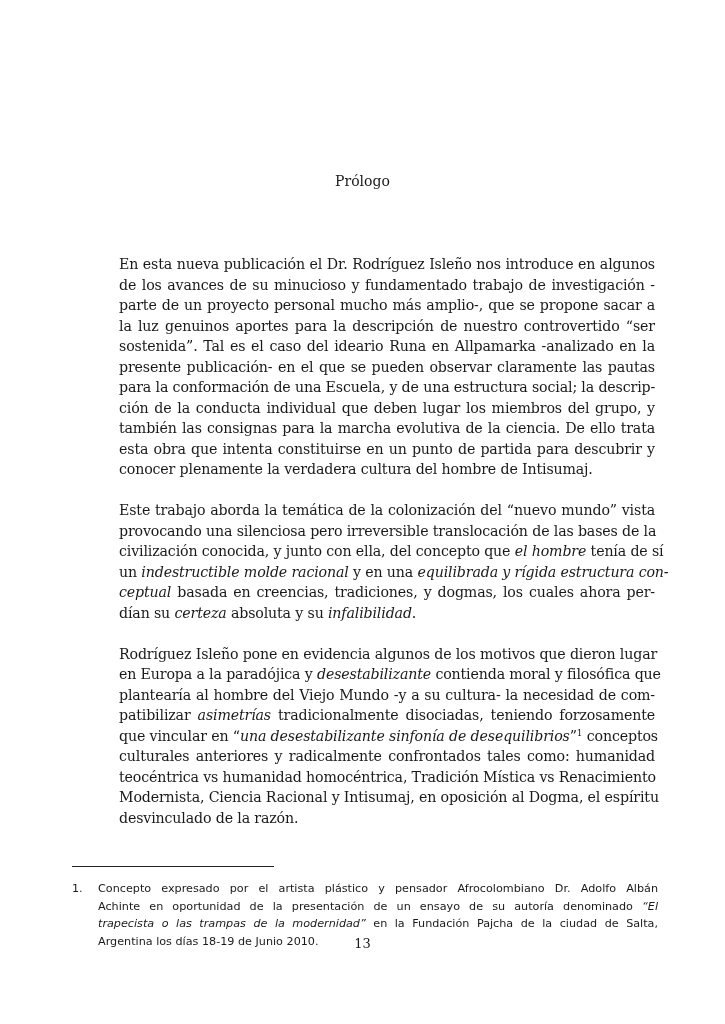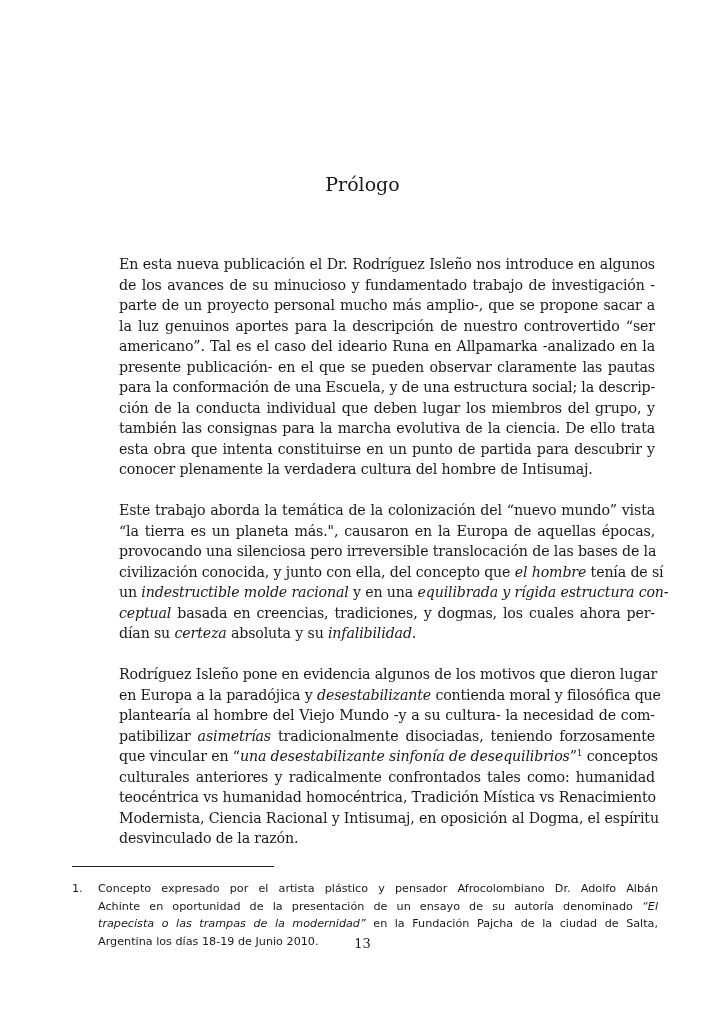--- a/index.html
+++ b/index.html
@@ -2,21 +2,21 @@
 <html><head>
 <meta charset="utf-8">
 <style>
   html, body { margin: 0; padding: 0; background: #ffffff; }
   body { width: 725px; height: 1024px; position: relative; overflow: hidden; color: #1a1a1a; }
   .page { position: absolute; left: 0; top: 0; width: 725px; height: 1024px; }
   .title {
     position: absolute; left: 0; width: 725px; top: 173px;
     text-align: center;
     font-family: "DejaVu Serif", serif;
-    font-size: 19px; font-weight: normal; margin: 0;
+    font-size: 14px; font-weight: normal; margin: 0;
   }
   .body-text {
     position: absolute; left: 72px; width: 583px; top: 254px;
     font-family: "DejaVu Serif", serif;
     font-size: 14.2px; line-height: 20.5px;
     text-align: justify; letter-spacing: -0.15px;
   }
   .body-text p { margin: 0 0 20.5px 0; hyphens: manual; }
   .body-text .line { display: block; text-align: justify; text-align-last: justify; white-space: nowrap; margin-left: 47px; }
   .body-text .line.last { text-align-last: left; }
@@ -45,31 +45,30 @@
 
 <div class="page">
   <h1 class="title">Prólogo</h1>
 
   <div class="body-text" id="body-text">
       <p>
         <span class="line"><span>En esta nueva publicación el Dr. Rodríguez Isleño nos introduce en algunos</span></span>
         <span class="line"><span>de los avances de su minucioso y fundamentado trabajo de investigación -</span></span>
         <span class="line"><span>parte de un proyecto personal mucho más amplio-, que se propone sacar a</span></span>
         <span class="line"><span>la luz genuinos aportes para la descripción de nuestro controvertido “ser</span></span>
-        <span class="line"><span>americano”. Tal es el caso del ideario Runa en Allpamarka -analizado en la</span></span>
+        <span class="line"><span>sostenida”. Tal es el caso del ideario Runa en Allpamarka -analizado en la</span></span>
         <span class="line"><span>presente publicación- en el que se pueden observar claramente las pautas</span></span>
         <span class="line"><span>para la conformación de una Escuela, y de una estructura social; la descrip-</span></span>
         <span class="line"><span>ción de la conducta individual que deben lugar los miembros del grupo, y</span></span>
         <span class="line"><span>también las consignas para la marcha evolutiva de la ciencia. De ello trata</span></span>
         <span class="line"><span>esta obra que intenta constituirse en un punto de partida para descubrir y</span></span>
         <span class="line last"><span>conocer plenamente la verdadera cultura del hombre de Intisumaj.</span></span>
       </p>
       <p>
         <span class="line"><span>Este trabajo aborda la temática de la colonización del “nuevo mundo” vista</span></span>
-        <span class="line"><span>“la tierra es un planeta más.", causaron en la Europa de aquellas épocas,</span></span>
         <span class="line"><span>provocando una silenciosa pero irreversible translocación de las bases de la</span></span>
         <span class="line"><span>civilización conocida, y junto con ella, del concepto que </span><em>el hombre</em><span> tenía de sí</span></span>
         <span class="line"><span>un </span><em>indestructible molde racional</em><span> y en una </span><em>equilibrada y rígida estructura con-</em></span>
         <span class="line"><em>ceptual</em><span> basada en creencias, tradiciones, y dogmas, los cuales ahora per-</span></span>
         <span class="line last"><span>dían su </span><em>certeza</em><span> absoluta y su </span><em>infalibilidad</em><span>.</span></span>
       </p>
       <p>
         <span class="line"><span>Rodríguez Isleño pone en evidencia algunos de los motivos que dieron lugar</span></span>
         <span class="line"><span>en Europa a la paradójica y </span><em>desestabilizante</em><span> contienda moral y filosófica que</span></span>
         <span class="line"><span>plantearía al hombre del Viejo Mundo -y a su cultura- la necesidad de com-</span></span>

